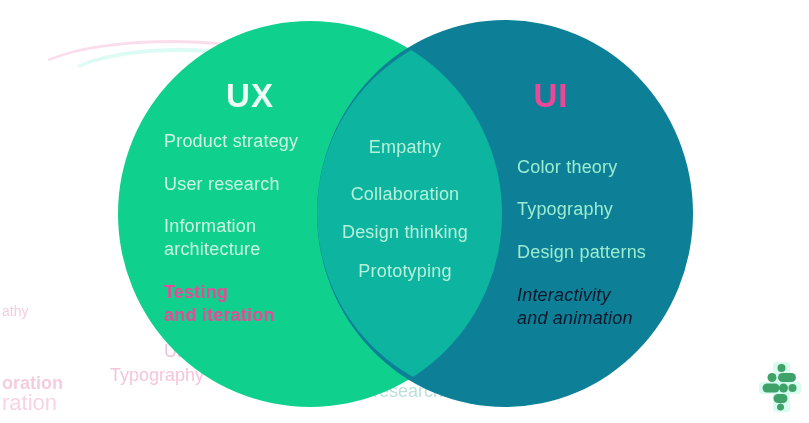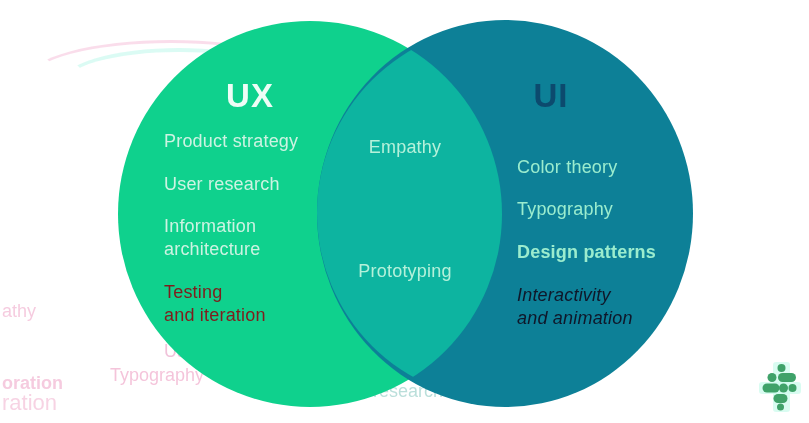--- a/index.html
+++ b/index.html
@@ -53,47 +53,49 @@
 
   <div class="arc-artifact"></div>
   <div class="arc-artifact2"></div>
   <div class="artifact-layer">
       <span style="left: 244px; top: 158px; font-size: 32px; color: rgb(12, 156, 119); opacity: 0.5; font-weight: 700;">UX</span>
       <span style="left: 248px; top: 188px; font-size: 32px; color: rgb(12, 156, 119); opacity: 0.38; font-weight: 700;">UX</span>
       <span style="left: 164px; top: 250px; font-size: 18px; color: rgb(12, 156, 119); opacity: 0.55; font-weight: 400;">Product strategy</span>
       <span style="left: 214px; top: 286px; font-size: 18px; color: rgb(18, 178, 139); opacity: 0.4; font-weight: 400;">Color t</span>
       <span style="left: 164px; top: 340px; font-size: 18px; color: rgb(233, 162, 198); opacity: 0.65; font-weight: 400;">User research</span>
       <span style="left: 110px; top: 364px; font-size: 18px; color: rgb(242, 182, 210); opacity: 0.8; font-weight: 400;">Typography</span>
-      <span style="left: 2px; top: 300px; font-size: 18px; color: rgb(242, 182, 210); opacity: 0.7; font-weight: 400;">athy</span>
+      <span style="left: 2px; top: 300px; font-size: 14px; color: rgb(242, 182, 210); opacity: 0.7; font-weight: 400;">athy</span>
       <span style="left: 2px; top: 372px; font-size: 18px; color: rgb(242, 182, 210); opacity: 0.7; font-weight: 700;">oration</span>
       <span style="left: 2px; top: 391px; font-size: 22px; color: rgb(242, 182, 210); opacity: 0.6; font-weight: 400;">ration</span>
       <span style="left: 350px; top: 280px; font-size: 18px; color: rgb(211, 147, 184); opacity: 0.75; font-weight: 400;">Emp.</span>
       <span style="left: 338px; top: 358px; font-size: 18px; color: rgb(11, 141, 126); opacity: 0.4; font-weight: 400;">Collabo</span>
       <span style="left: 330px; top: 380px; font-size: 18px; color: rgb(11, 141, 126); opacity: 0.28; font-weight: 400;">User research</span>
     </div>
 
   <div class="circle ux-circle" style="background: rgb(15, 209, 141);"></div>
   <div class="circle ui-circle" style="background: rgb(13, 128, 151);"></div>
   <div class="circle overlap" style="background: rgb(13, 180, 160);"></div>
 
   <div class="venn-title ux-title" style="color: rgb(238, 253, 246);">UX</div>
   <div class="item ux-item" style="top: 130px; color: rgb(205, 243, 226);">Product strategy</div>
   <div class="item ux-item" style="top: 173px; color: rgb(205, 243, 226);">User research</div>
   <div class="item ux-item" style="top: 215px; color: rgb(205, 243, 226);">Information
 architecture</div>
-  <div class="item ux-item" style="top: 281px; color: #7f1d1d;">Testing
+  <div class="item ux-item" style="top: 281px; color: #ec4899; font-weight: bold;">Testing
 and iteration</div>
 
   <div class="item mid-item" style="top: 136px; color: rgb(181, 241, 218);">Empathy</div>
+  <div class="item mid-item" style="top: 183px; color: rgb(181, 241, 218);">Collaboration</div>
+  <div class="item mid-item" style="top: 221px; color: rgb(181, 241, 218);">Design thinking</div>
   <div class="item mid-item" style="top: 260px; color: rgb(181, 241, 218);">Prototyping</div>
 
-  <div class="venn-title ui-title" style="color: #0c4a6e;">UI</div>
+  <div class="venn-title ui-title" style="color: #ec4899;">UI</div>
   <div class="item ui-item" style="top: 130px; color: rgb(155, 236, 206);">Color theory</div>
   <div class="item ui-item" style="top: 172px; color: rgb(155, 236, 206);">Typography</div>
-  <div class="item ui-item" style="top: 215px; color: rgb(155, 236, 206); font-weight: bold;">Design patterns</div>
+  <div class="item ui-item" style="top: 215px; color: rgb(155, 236, 206);">Design patterns</div>
   <div class="item ui-item" style="top: 258px; color: #0f172a; font-style: italic;">Interactivity
 and animation</div>
 
   <svg class="logo" viewBox="0 0 42 50">
     <rect x="14" y="0" width="17" height="50" rx="3" opacity="0.75" fill="#ccfbec"></rect>
     <rect x="0" y="20" width="42" height="12" rx="3" opacity="0.75" fill="#ccfbec"></rect>
     <circle cx="22.5" cy="6" r="4" fill="#3fa269"></circle>
     <circle cx="13" cy="15.5" r="4.5" fill="#3fa269"></circle>
     <rect x="19" y="11" width="18" height="9" rx="4.5" fill="#3fa269"></rect>
     <rect x="3.5" y="21.5" width="17" height="9" rx="4.5" fill="#3fa269"></rect>

